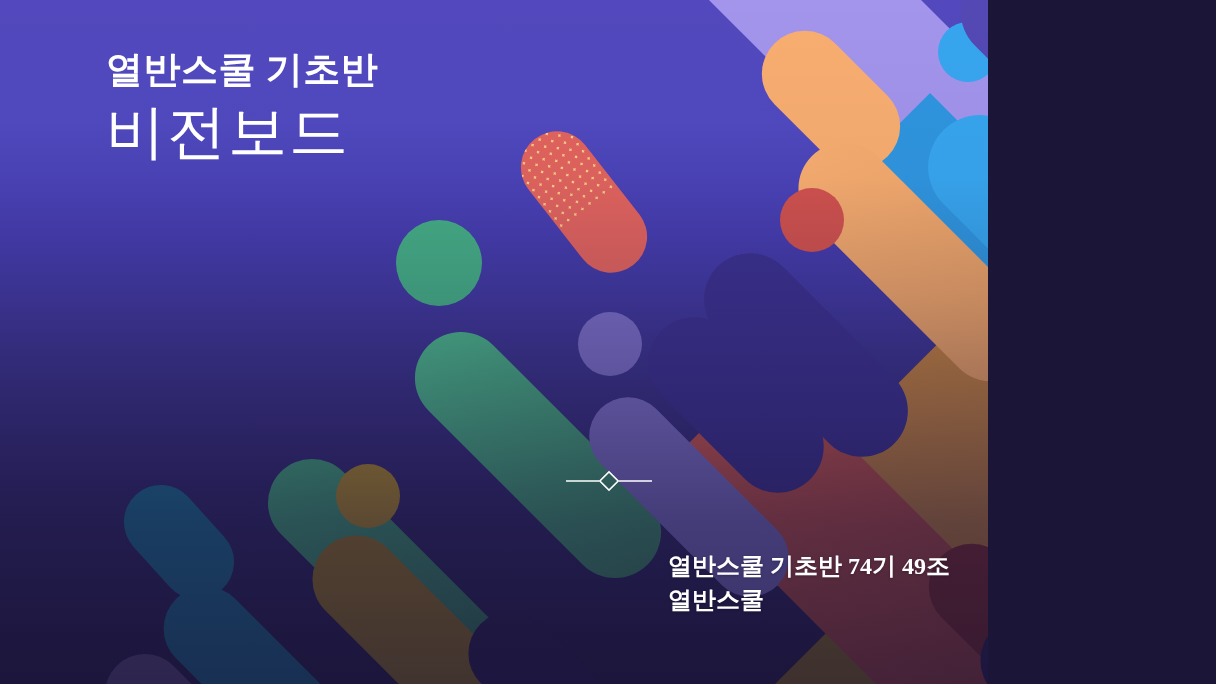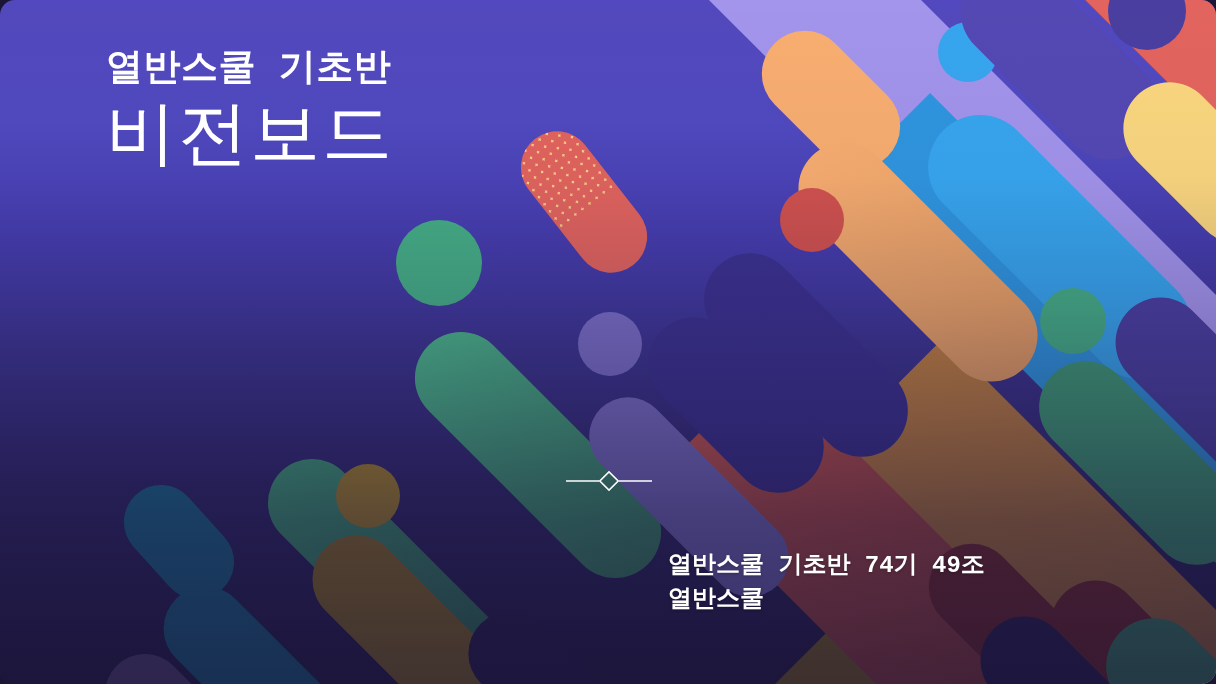--- a/index.html
+++ b/index.html
@@ -1,24 +1,23 @@
 <!DOCTYPE html>
 <html><head>
 <meta charset="utf-8">
 <style>
   html,body{margin:0;padding:0;background:#1b1638;}
   *{box-sizing:border-box;}
 
   #slide{
     position:relative;
-    width:1216px;height:684px;
+    width:988px;height:684px;
     overflow:hidden;
-    font-family:Liberation Mono, monospace;
+    font-family:Liberation Serif, serif;
     background:linear-gradient(180deg,#5348bd 0%,#504ac0 18%,#463db0 34%,#3c3490 52%,#332a74 70%,#2c245f 86%,#28204f 100%);
-    border-radius:15px;
   }
 
   
   #art{position:absolute;inset:0;overflow:hidden;}
   .cap{position:absolute;border-radius:999px;}
   .circ{position:absolute;border-radius:50%;}
   .band{position:absolute;}
 
   
   .dots{
@@ -42,21 +41,21 @@
   
   #headline{
     position:absolute;left:106px;top:48px;width:620px;
     color:#ffffff;
   }
   #eyebrow{
     font-size:37px;font-weight:700;letter-spacing:.5px;line-height:1.18;
     white-space:nowrap;
   }
   #title{
-    font-size:70px;font-weight:300;letter-spacing:2px;line-height:1.18;
+    font-size:59px;font-weight:300;letter-spacing:2px;line-height:1.18;
     margin-top:6px;white-space:nowrap;
   }
 
   
   #divider{
     position:absolute;left:566px;top:470px;width:86px;height:22px;
   }
 
   #credit{
     position:absolute;left:668px;top:549px;width:520px;

